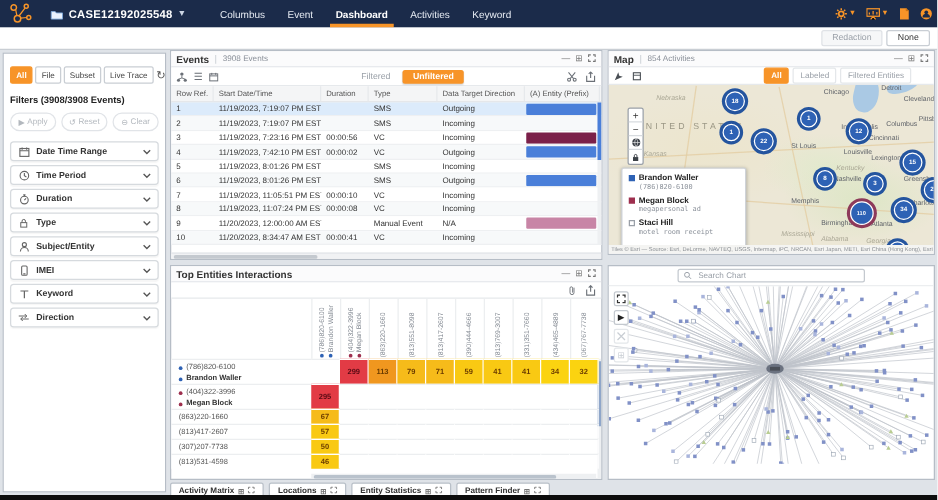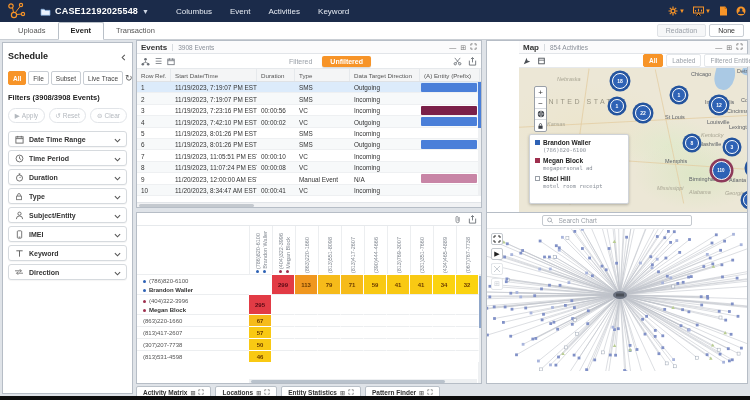--- a/index.html
+++ b/index.html
@@ -71,21 +71,21 @@
   .ev-row.alt{background:#f7f9fa;}
   .ev-row.selected{background:#dcebfb;}
   .ev-cell{font-size:6.4px;color:#333;padding:2.4px 0 0 4px;white-space:nowrap;overflow:hidden;}
   .ev-bar{height:9px;margin:1px 2px 0 1px;border-radius:1px;width:56px;}
   #ev-vscroll{position:absolute;right:0;top:13px;width:3px;height:114px;background:#eef0f2;}
   #ev-vthumb{position:absolute;top:0;left:0;width:3px;height:46px;background:#4a7fd9;}
   #ev-hscroll{height:5px;flex:none;background:#f1f2f4;position:relative;border-top:1px solid #e2e5e9;}
   #ev-hthumb{position:absolute;left:2px;top:1px;width:115px;height:3px;background:#c4c9cf;border-radius:2px;}
 
   
-  #map-panel{left:486px;top:40px;width:262px;height:184px;padding-left:32px;}
+  #map-panel{left:486px;top:40px;width:262px;height:164px;}
   #map-toolbar{height:14px;}
   #map-toolbar .left-icons{display:flex;gap:6px;}
   #map-btns{position:absolute;left:124px;display:flex;gap:3px;align-items:center;}
   .map-btn{font-size:6.5px;color:#9aa0a8;padding:2px 5px;border:1px solid #e4e7ea;border-radius:2px;background:#fff;cursor:pointer;white-space:nowrap;}
   .map-btn.active{background:#f79428;border-color:#f79428;color:#fff;font-weight:bold;}
   #map-body{position:relative;flex:1;overflow:hidden;
     background:
       radial-gradient(ellipse 90px 50px at 78% 72%, #dde6c6 0%, rgba(221,230,198,0) 70%),
       radial-gradient(ellipse 70px 40px at 66% 52%, #e2e9cd 0%, rgba(226,233,205,0) 70%),
       radial-gradient(ellipse 120px 60px at 30% 40%, #ece5cd 0%, rgba(236,229,205,0) 75%),
@@ -160,20 +160,21 @@
     <div id="case-chip">
       <svg width="11" height="9" viewBox="0 0 12 10">
         <path d="M1 2.5 h3.5 l1 1.2 H11 v5.5 H1 z" fill="#eaf2fd" stroke="#7fa8d9" stroke-width="0.8"></path>
       </svg>
       <span class="case-id">CASE12192025548</span>
       <span class="caret">▼</span>
     </div>
     <div id="nav-menu">
         <div class="nav-item">Columbus</div>
         <div class="nav-item">Event</div>
+        <div class="nav-item active">Dashboard</div>
         <div class="nav-item">Activities</div>
         <div class="nav-item">Keyword</div>
       </div>
     <div id="nav-right">
       <span class="nav-ico">
         <svg width="10" height="10" viewBox="0 0 10 10">
             <circle cx="5" cy="5" r="2" fill="none" stroke="#F79428" stroke-width="1.4"></circle>
             <path d="M5 .5V2M5 8v1.5M.5 5H2M8 5h1.5M1.8 1.8l1 1M7.2 7.2l1 1M8.2 1.8l-1 1M2.8 7.2l-1 1" stroke="#F79428" stroke-width="1.2"></path>
           </svg>
         <span class="caret">▼</span>
@@ -195,40 +196,27 @@
         <svg width="10" height="10" viewBox="0 0 10 10">
             <circle cx="5" cy="5" r="4.5" fill="#F79428"></circle>
             <circle cx="5" cy="3.8" r="1.5" fill="#1B2B4A"></circle>
             <path d="M2 8a3 3 0 016 0" fill="#1B2B4A"></path>
           </svg>
       </span>
     </div>
   </div>
 
   <div id="subbar">
-    <div id="tab-row" style="display:flex;align-items:flex-end;margin-left:6px;">
-        <div class="tab">Uploads</div>
-        <div class="tab active">Event</div>
-        <div class="tab">Transaction</div>
-      </div>
     <div id="redaction-group">
       <span id="redaction-label">Redaction</span>
       <span id="redaction-value">None</span>
     </div>
   </div>
 
   <div id="sidebar">
-    <div id="schedule-row">
-      <span id="schedule-title">Schedule</span>
-      <span id="schedule-collapse">
-        <svg width="7" height="7" viewBox="0 0 8 8">
-            <path d="M5.5 1L2.5 4l3 3" fill="none" stroke="#555" stroke-width="1.2"></path>
-          </svg>
-      </span>
-    </div>
     <div id="segments">
         <span class="seg active">All</span>
         <span class="seg">File</span>
         <span class="seg">Subset</span>
         <span class="seg">Live Trace</span>
         <span id="seg-refresh">↻</span>
       </div>
     <div id="filters-label">Filters (3908/3908 Events)</div>
     <div id="filter-actions">
       <span class="fbtn">
@@ -622,20 +610,30 @@
               <span class="pop-name">Staci Hill</span>
             </div>
             <div class="pop-detail">motel room receipt</div>
           </div>
         </div>
     </div>
     <div id="map-attribution">Tiles © Esri — Source: Esri, DeLorme, NAVTEQ, USGS, Intermap, iPC, NRCAN, Esri Japan, METI, Esri China (Hong Kong), Esri (Thailand)</div>
   </div>
 
   <div id="matrix-panel" class="panel">
+    <div class="phead">
+      <span class="ptitle">Top Entities Interactions</span>
+      <span class="phead-icons">
+        <span>—</span>
+        <span>⊞</span>
+        <span><svg width="7" height="7" viewBox="0 0 8 8">
+              <path d="M1 3V1h2M5 1h2v2M7 5v2H5M3 7H1V5" fill="none" stroke="#777" stroke-width="1"></path>
+            </svg></span>
+      </span>
+    </div>
     <div class="toolbar" id="matrix-toolbar">
       <span class="ticon">
           <svg width="8" height="9" viewBox="0 0 10 10">
             <path d="M6.5 2v5a2 2 0 01-4 0V2.5a1.3 1.3 0 012.6 0V7" fill="none" stroke="#6b7077" stroke-width="0.9"></path>
           </svg>
         </span>
       <span class="ticon">
           <svg width="9" height="9" viewBox="0 0 10 10">
             <path d="M1.5 4v5h7V4" fill="none" stroke="#6b7077"></path>
             <path d="M5 6V.8M3.3 2.3L5 .6l1.7 1.7" fill="none" stroke="#6b7077"></path>

